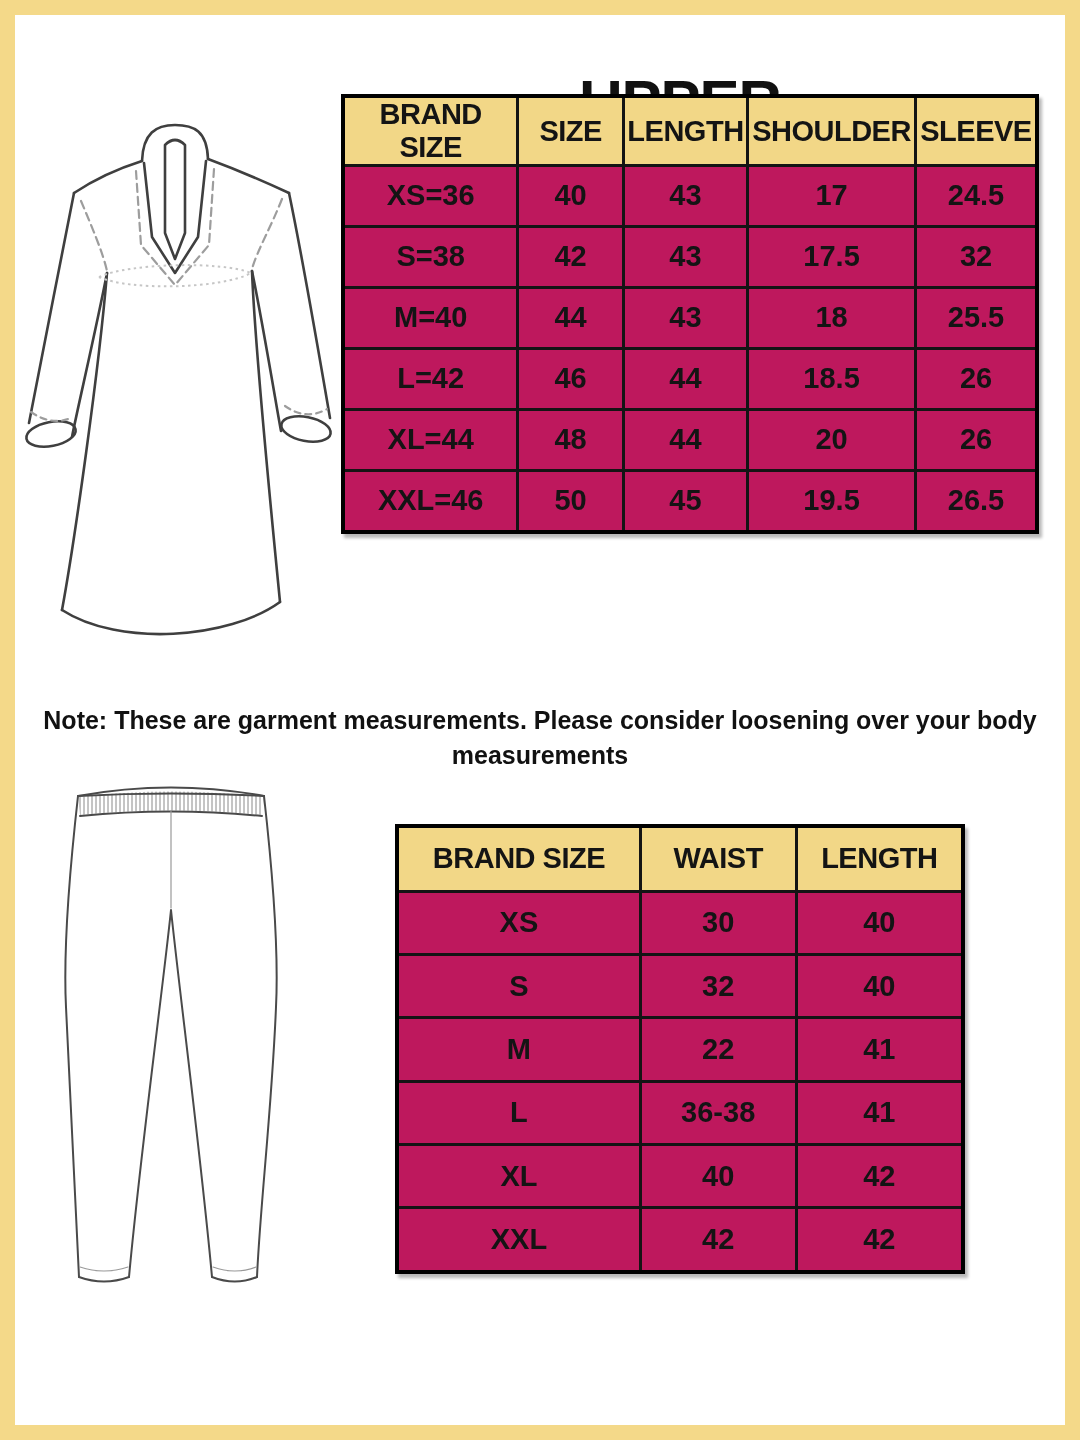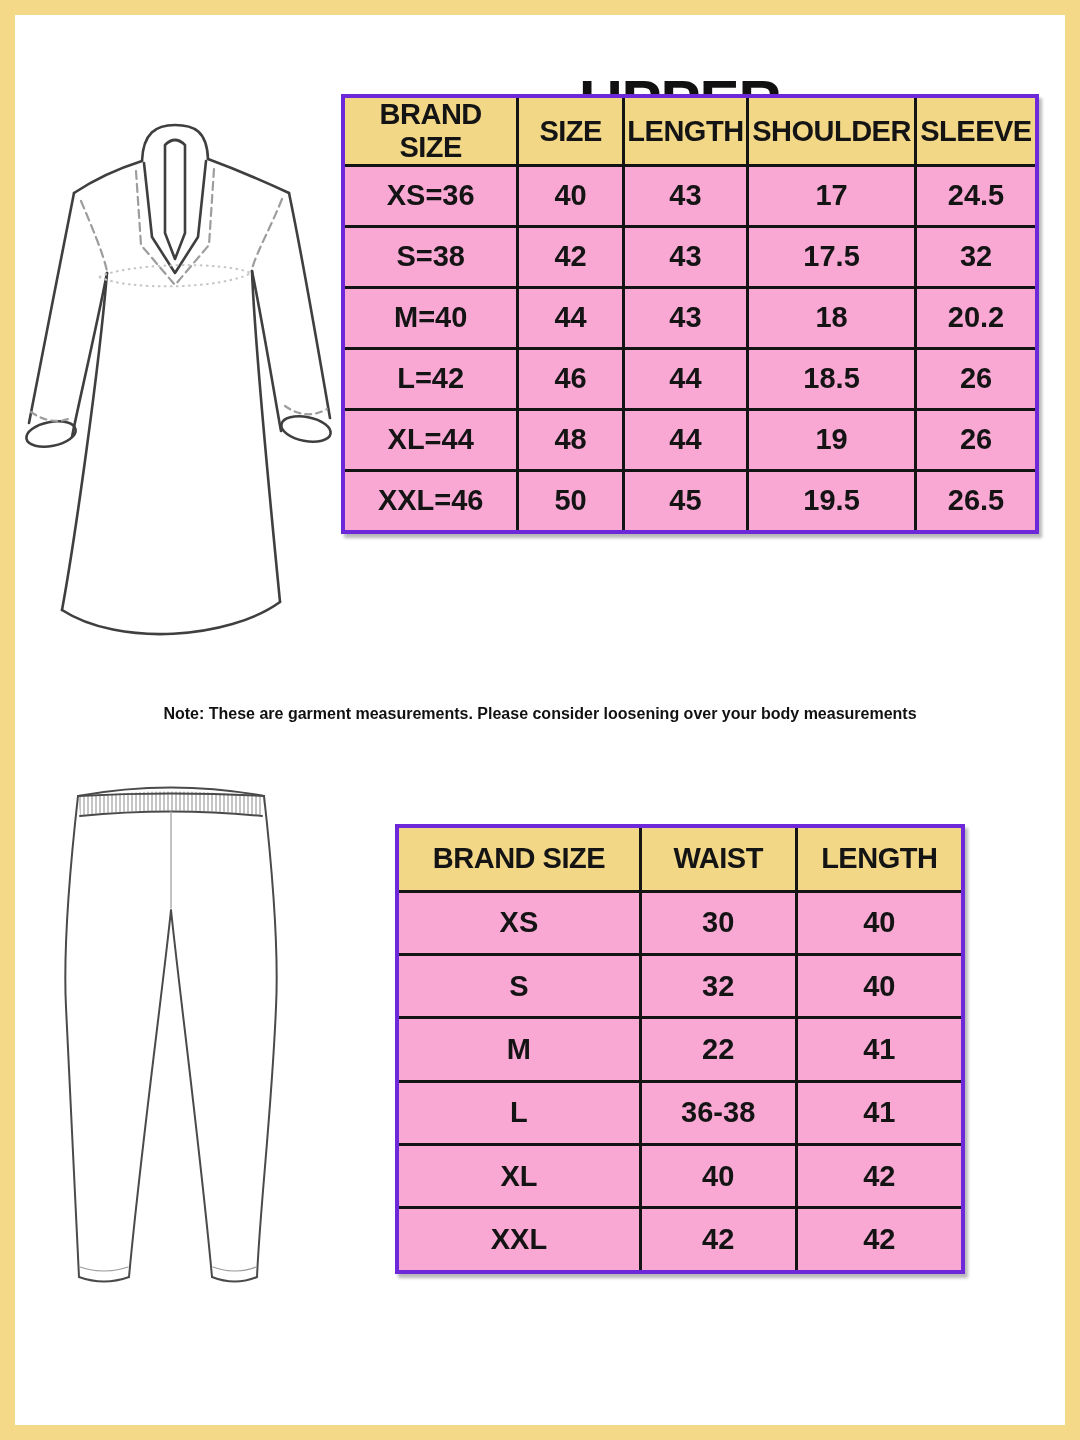--- a/index.html
+++ b/index.html
@@ -25,22 +25,22 @@
     left:315px;width:700px;
     text-align:center;
     font-weight:bold;
     font-size:28px;
     color:#111;
   }
   table.size-table{
     position:absolute;
     border-collapse:collapse;
     table-layout:fixed;
-    background:#f9a8d4;
-    border:4px solid #6d28d9;
+    background:#be185d;
+    border:4px solid #000000;
     box-shadow:3px 4px 3px rgba(0,0,0,0.28);
   }
   table.size-table td{
     border:3px solid #141414;
     text-align:center;
     vertical-align:middle;
     font-weight:bold;
     font-size:29px;
     padding:0;
     color:#141414;
@@ -51,21 +51,21 @@
     letter-spacing:-0.5px;
   }
   #upper-table{left:326px;top:79px;width:698px;height:440px;}
   #upper-table thead tr{height:65px;}
   #lower-table{left:380px;top:809px;width:570px;height:450px;}
   #lower-table thead tr{height:65px;}
   .note{
     left:0;width:1050px;top:688px;
     text-align:center;
     font-weight:bold;
-    font-size:16px;
+    font-size:25px;
     line-height:1.38;
     color:#111;
   }
   .illus{pointer-events:none;}
 </style>
 </head>
 <body>
 
 <div class="page">
 
@@ -139,34 +139,34 @@
         <td>42</td>
         <td>43</td>
         <td>17.5</td>
         <td>32</td>
       </tr>
       <tr>
         <td>M=40</td>
         <td>44</td>
         <td>43</td>
         <td>18</td>
-        <td>20.2</td>
+        <td>25.5</td>
       </tr>
       <tr>
         <td>L=42</td>
         <td>46</td>
         <td>44</td>
         <td>18.5</td>
         <td>26</td>
       </tr>
       <tr>
         <td>XL=44</td>
         <td>48</td>
         <td>44</td>
-        <td>19</td>
+        <td>20</td>
         <td>26</td>
       </tr>
       <tr>
         <td>XXL=46</td>
         <td>50</td>
         <td>45</td>
         <td>19.5</td>
         <td>26.5</td>
       </tr>
     </tbody>

